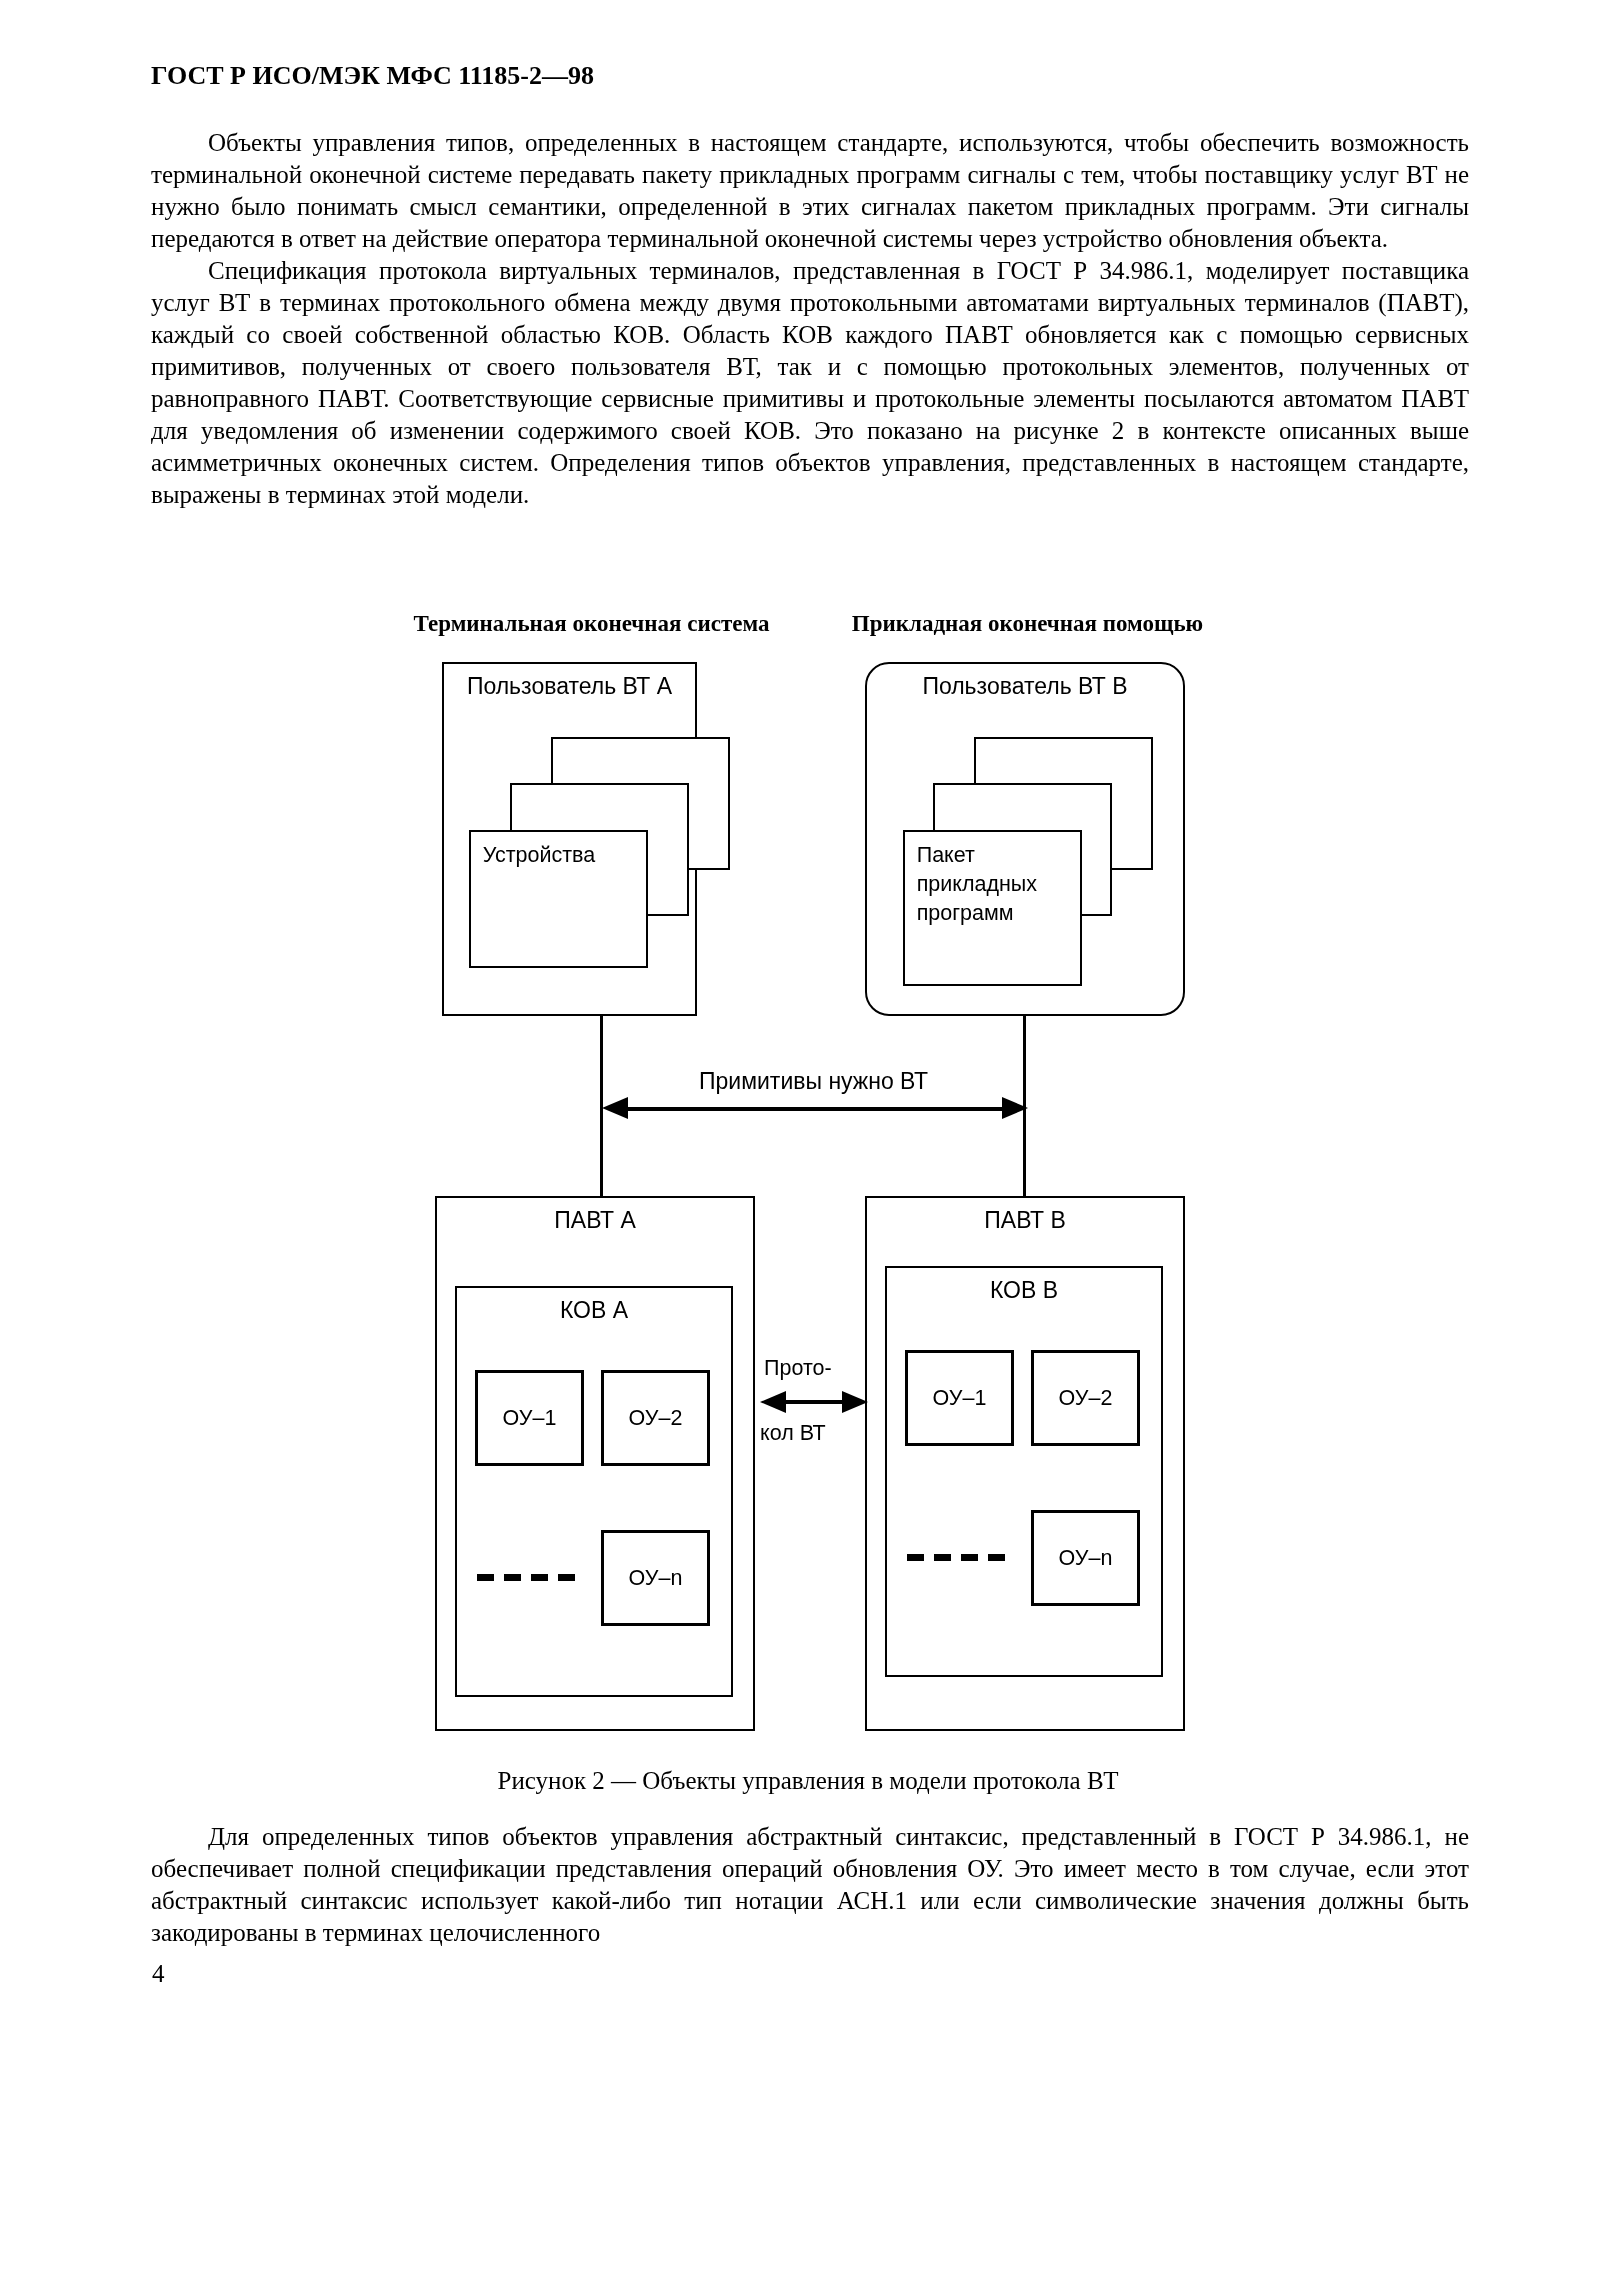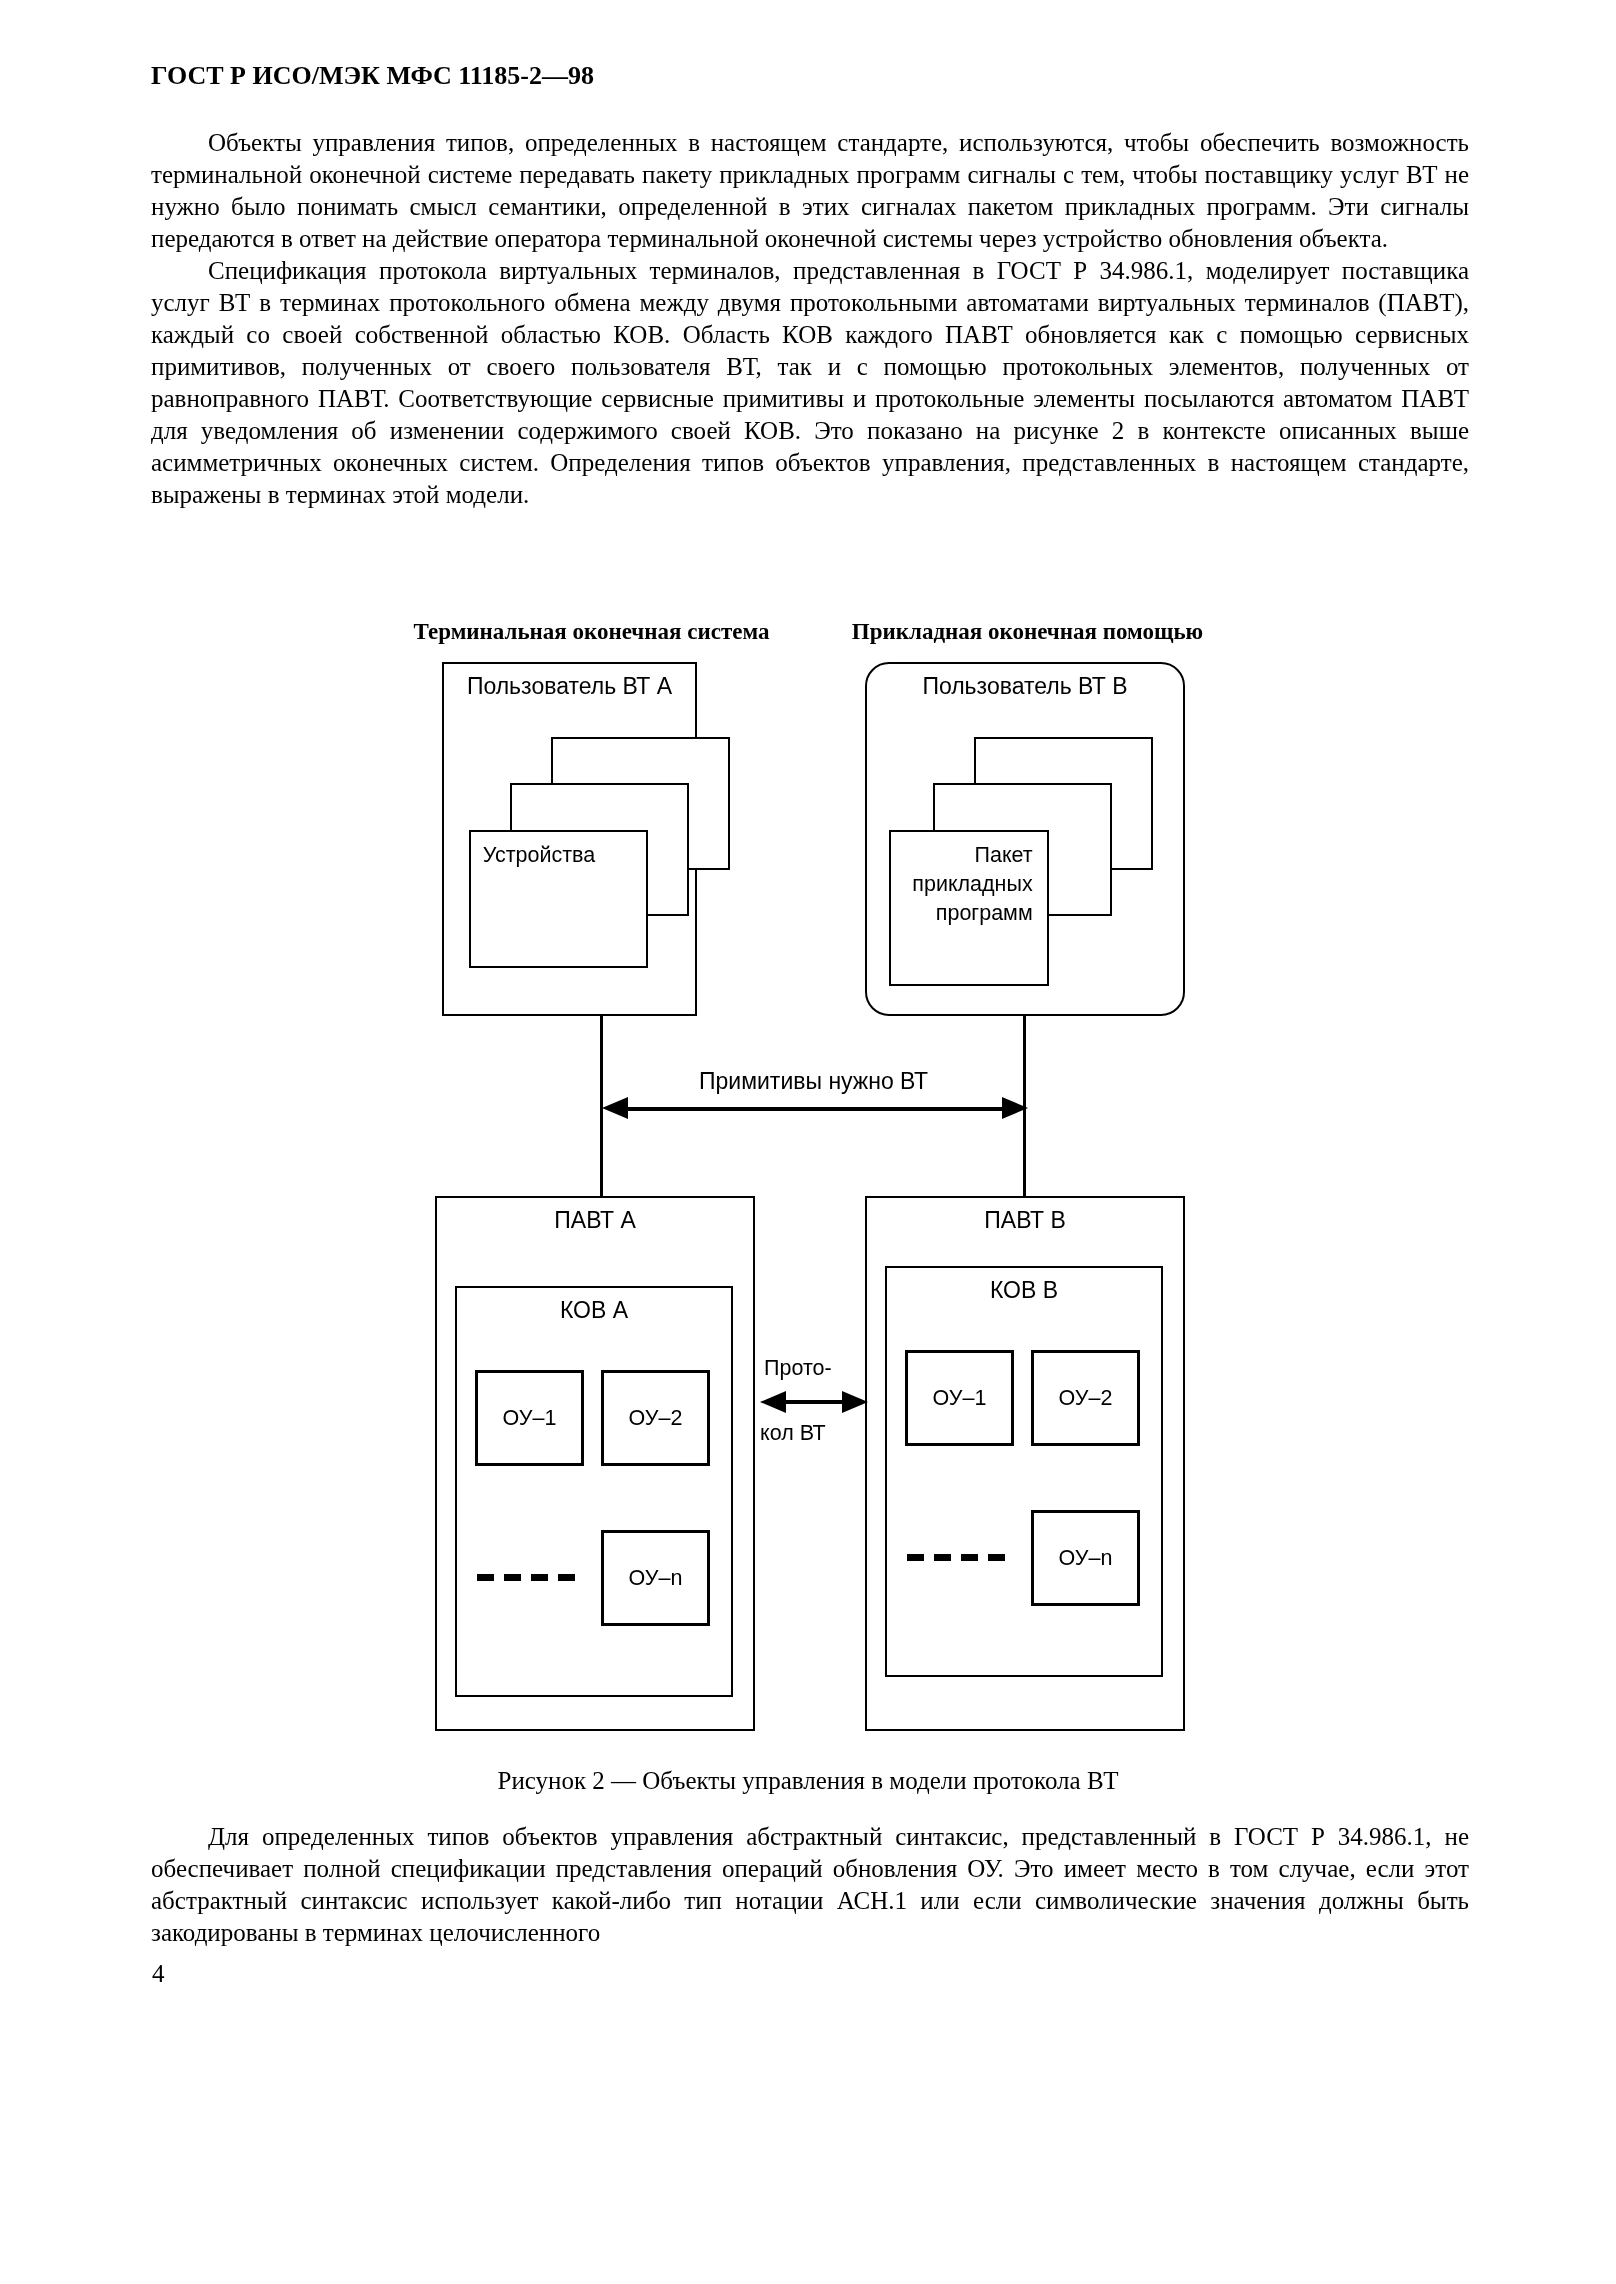--- a/index.html
+++ b/index.html
@@ -47,21 +47,20 @@
     font-family: "Liberation Sans", sans-serif;
     font-size: 22px;
   }
   .col-title {
     position: absolute;
     top: 0;
     font-family: "Liberation Serif", serif;
     font-weight: bold;
     font-size: 23px;
     text-align: center;
-    margin-top: 8px;
   }
   .dbox {
     position: absolute;
     border: 2.6px solid #000;
     background: #ffffff;
   }
   .btitle {
     position: absolute;
     left: 0; right: 0; top: 9px;
     text-align: center;
@@ -149,21 +148,21 @@
       <div class="sbox" style="left:66px; top:119px; width:179px; height:133px;"></div>
       <div class="sbox" style="left:25px; top:166px; width:179px; height:138px;padding-left:12px;">
         <div class="flabel">Устройства</div>
       </div>
     </div>
 
     <div class="dbox" style="left:865px; top:51px; width:320px; height:354px;border-radius:24px;">
       <div class="btitle">Пользователь ВТ В</div>
       <div class="sbox" style="left:107px; top:73px; width:179px; height:133px;"></div>
       <div class="sbox" style="left:66px; top:119px; width:179px; height:133px;"></div>
-      <div class="sbox" style="left:22px; top:166px; width:160px; height:156px;text-align:right;">
+      <div class="sbox" style="left:36px; top:166px; width:179px; height:156px;">
         <div class="flabel" style="width:130px;">Пакет прикладных программ</div>
       </div>
     </div>
 
     <div class="vline" style="left:600px; top:405px; height:180px;"></div>
     <div class="vline" style="left:1023px; top:405px; height:180px;"></div>
 
     <div class="arrow-label" style="left:615px; top:457px; width:397px;">Примитивы нужно ВТ</div>
     <div class="tri-left" style="left:602px; top:486px;"></div>
     <div class="hline" style="left:626px; top:496px; width:379px;"></div>

